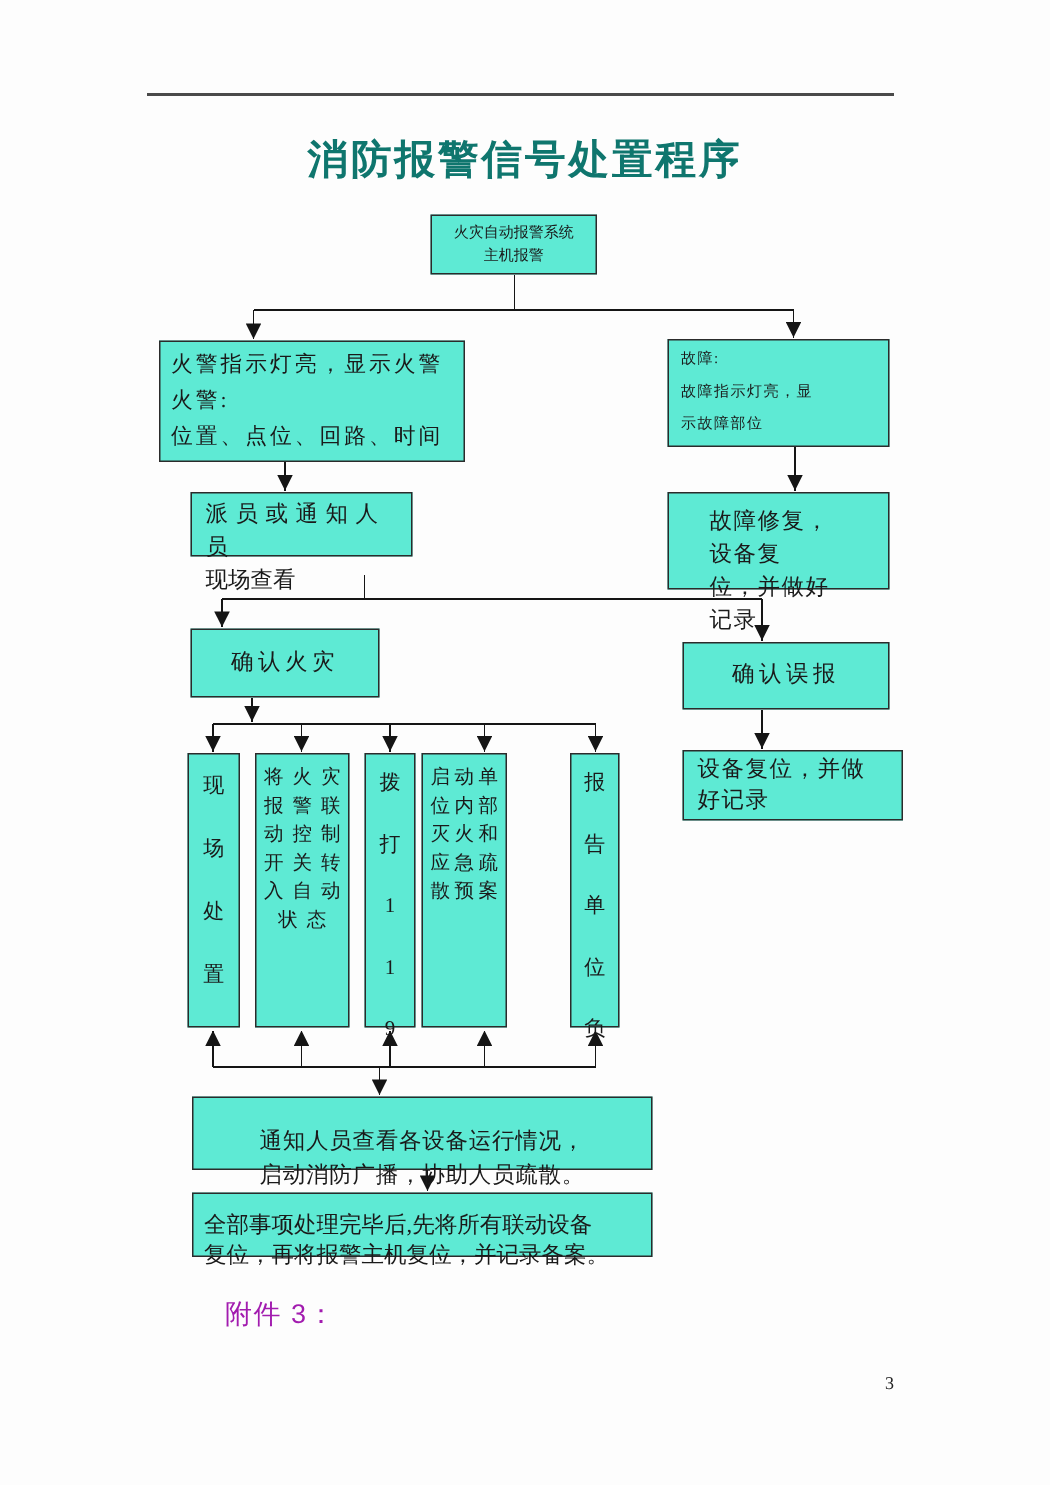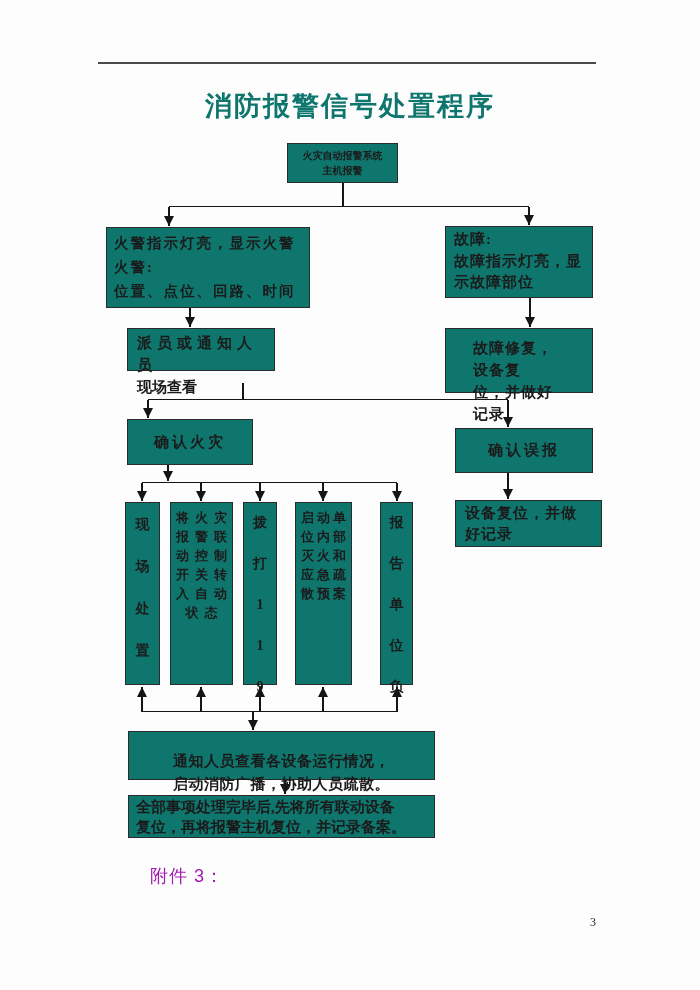--- a/index.html
+++ b/index.html
@@ -14,48 +14,48 @@
   }
   .top-rule{position:absolute;left:98px;top:62px;width:498px;height:2px;background:#4a4a4a;}
   .title{
     position:absolute;left:0;right:0;top:88px;margin:0;
     text-align:center;font-size:27px;font-weight:700;letter-spacing:2px;
     font-family:"Liberation Sans","DejaVu Sans",sans-serif;color:#0f766e;
   }
   .connectors{position:absolute;left:0;top:0;z-index:1;}
   .node{
     position:absolute;z-index:2;box-sizing:border-box;
-    border:1.5px solid #2b2b2b;background:#0f766e;
-    font-size:14px;line-height:21px;color:#1a1a1a;font-weight:bold;
+    border:1.5px solid #2b2b2b;background:#5eead4;
+    font-size:14px;line-height:21px;color:#1a1a1a;
   }
   
   .n-host{left:287px;top:143px;width:111px;height:40px;text-align:center;font-size:10px;line-height:15px;padding-top:4px;}
   
   .n-fire{left:106px;top:227px;width:204px;height:81px;padding:3px 7px;line-height:24px;letter-spacing:2px;font-size:14.5px;}
-  .n-fault{left:445px;top:226px;width:148px;height:72px;padding:2px 8px;line-height:21.5px;letter-spacing:1px;font-size:15px;}
+  .n-fault{left:445px;top:226px;width:148px;height:72px;padding:2px 8px;line-height:21.5px;letter-spacing:1px;font-size:10px;}
   
   .n-dispatch{left:127px;top:328px;width:148px;height:43px;padding:3px 9px;line-height:22px;font-size:15px;}
   .n-dispatch .sp1{letter-spacing:5px;}
   .n-repair{left:445px;top:328px;width:148px;height:65px;padding:8px 27px;line-height:22px;letter-spacing:1px;font-size:15px;}
   
   .n-cfire{left:127px;top:419px;width:126px;height:46px;display:flex;align-items:center;justify-content:center;font-size:15px;letter-spacing:3px;}
   .n-cfalse{left:455px;top:428px;width:138px;height:45px;display:flex;align-items:center;justify-content:center;font-size:15px;letter-spacing:3px;}
   .n-reset{left:455px;top:500px;width:147px;height:47px;padding:2px 9px;line-height:21px;letter-spacing:1px;font-size:15px;}
   
   .vcol{display:flex;flex-direction:column;align-items:center;}
   .n-onsite{left:125px;top:502px;width:35px;height:183px;padding-top:11px;gap:21px;}
   .n-linkage{left:170px;top:502px;width:63px;height:183px;padding-top:5px;font-size:13px;line-height:19px;text-align:center;}
   .n-linkage div{letter-spacing:6px;margin-right:-6px;}
   .n-dial{left:243px;top:502px;width:34px;height:183px;padding-top:9px;gap:20px;}
-  .n-plan{left:295px;top:502px;width:57px;height:183px;padding-top:5px;font-size:13px;line-height:19px;text-align:center;}
+  .n-plan{left:281px;top:502px;width:57px;height:183px;padding-top:5px;font-size:13px;line-height:19px;text-align:center;}
   .n-plan div{letter-spacing:3px;margin-right:-3px;}
   .n-report{left:380px;top:502px;width:33px;height:183px;padding-top:9px;gap:20px;}
   
   .n-notify{left:128px;top:731px;width:307px;height:49px;text-align:center;padding-top:18px;line-height:23px;font-size:15px;letter-spacing:0.5px;}
-  .n-final{left:128px;top:795px;width:307px;height:43px;padding:1px 7px;line-height:20px;font-size:15px;}
+  .n-final{left:128px;top:795px;width:307px;height:43px;padding:11px 7px;line-height:20px;font-size:15px;}
   .attachment{
     position:absolute;left:102px;top:864px;z-index:2;
     font-family:"Liberation Sans","DejaVu Sans",sans-serif;
     font-size:18px;font-weight:500;color:#a21caf;letter-spacing:1px;margin-left:48px;
   }
   .pagenum{position:absolute;left:590px;top:915px;font-size:12px;color:#222;z-index:2;}
 </style>
 </head>
 <body>
 

